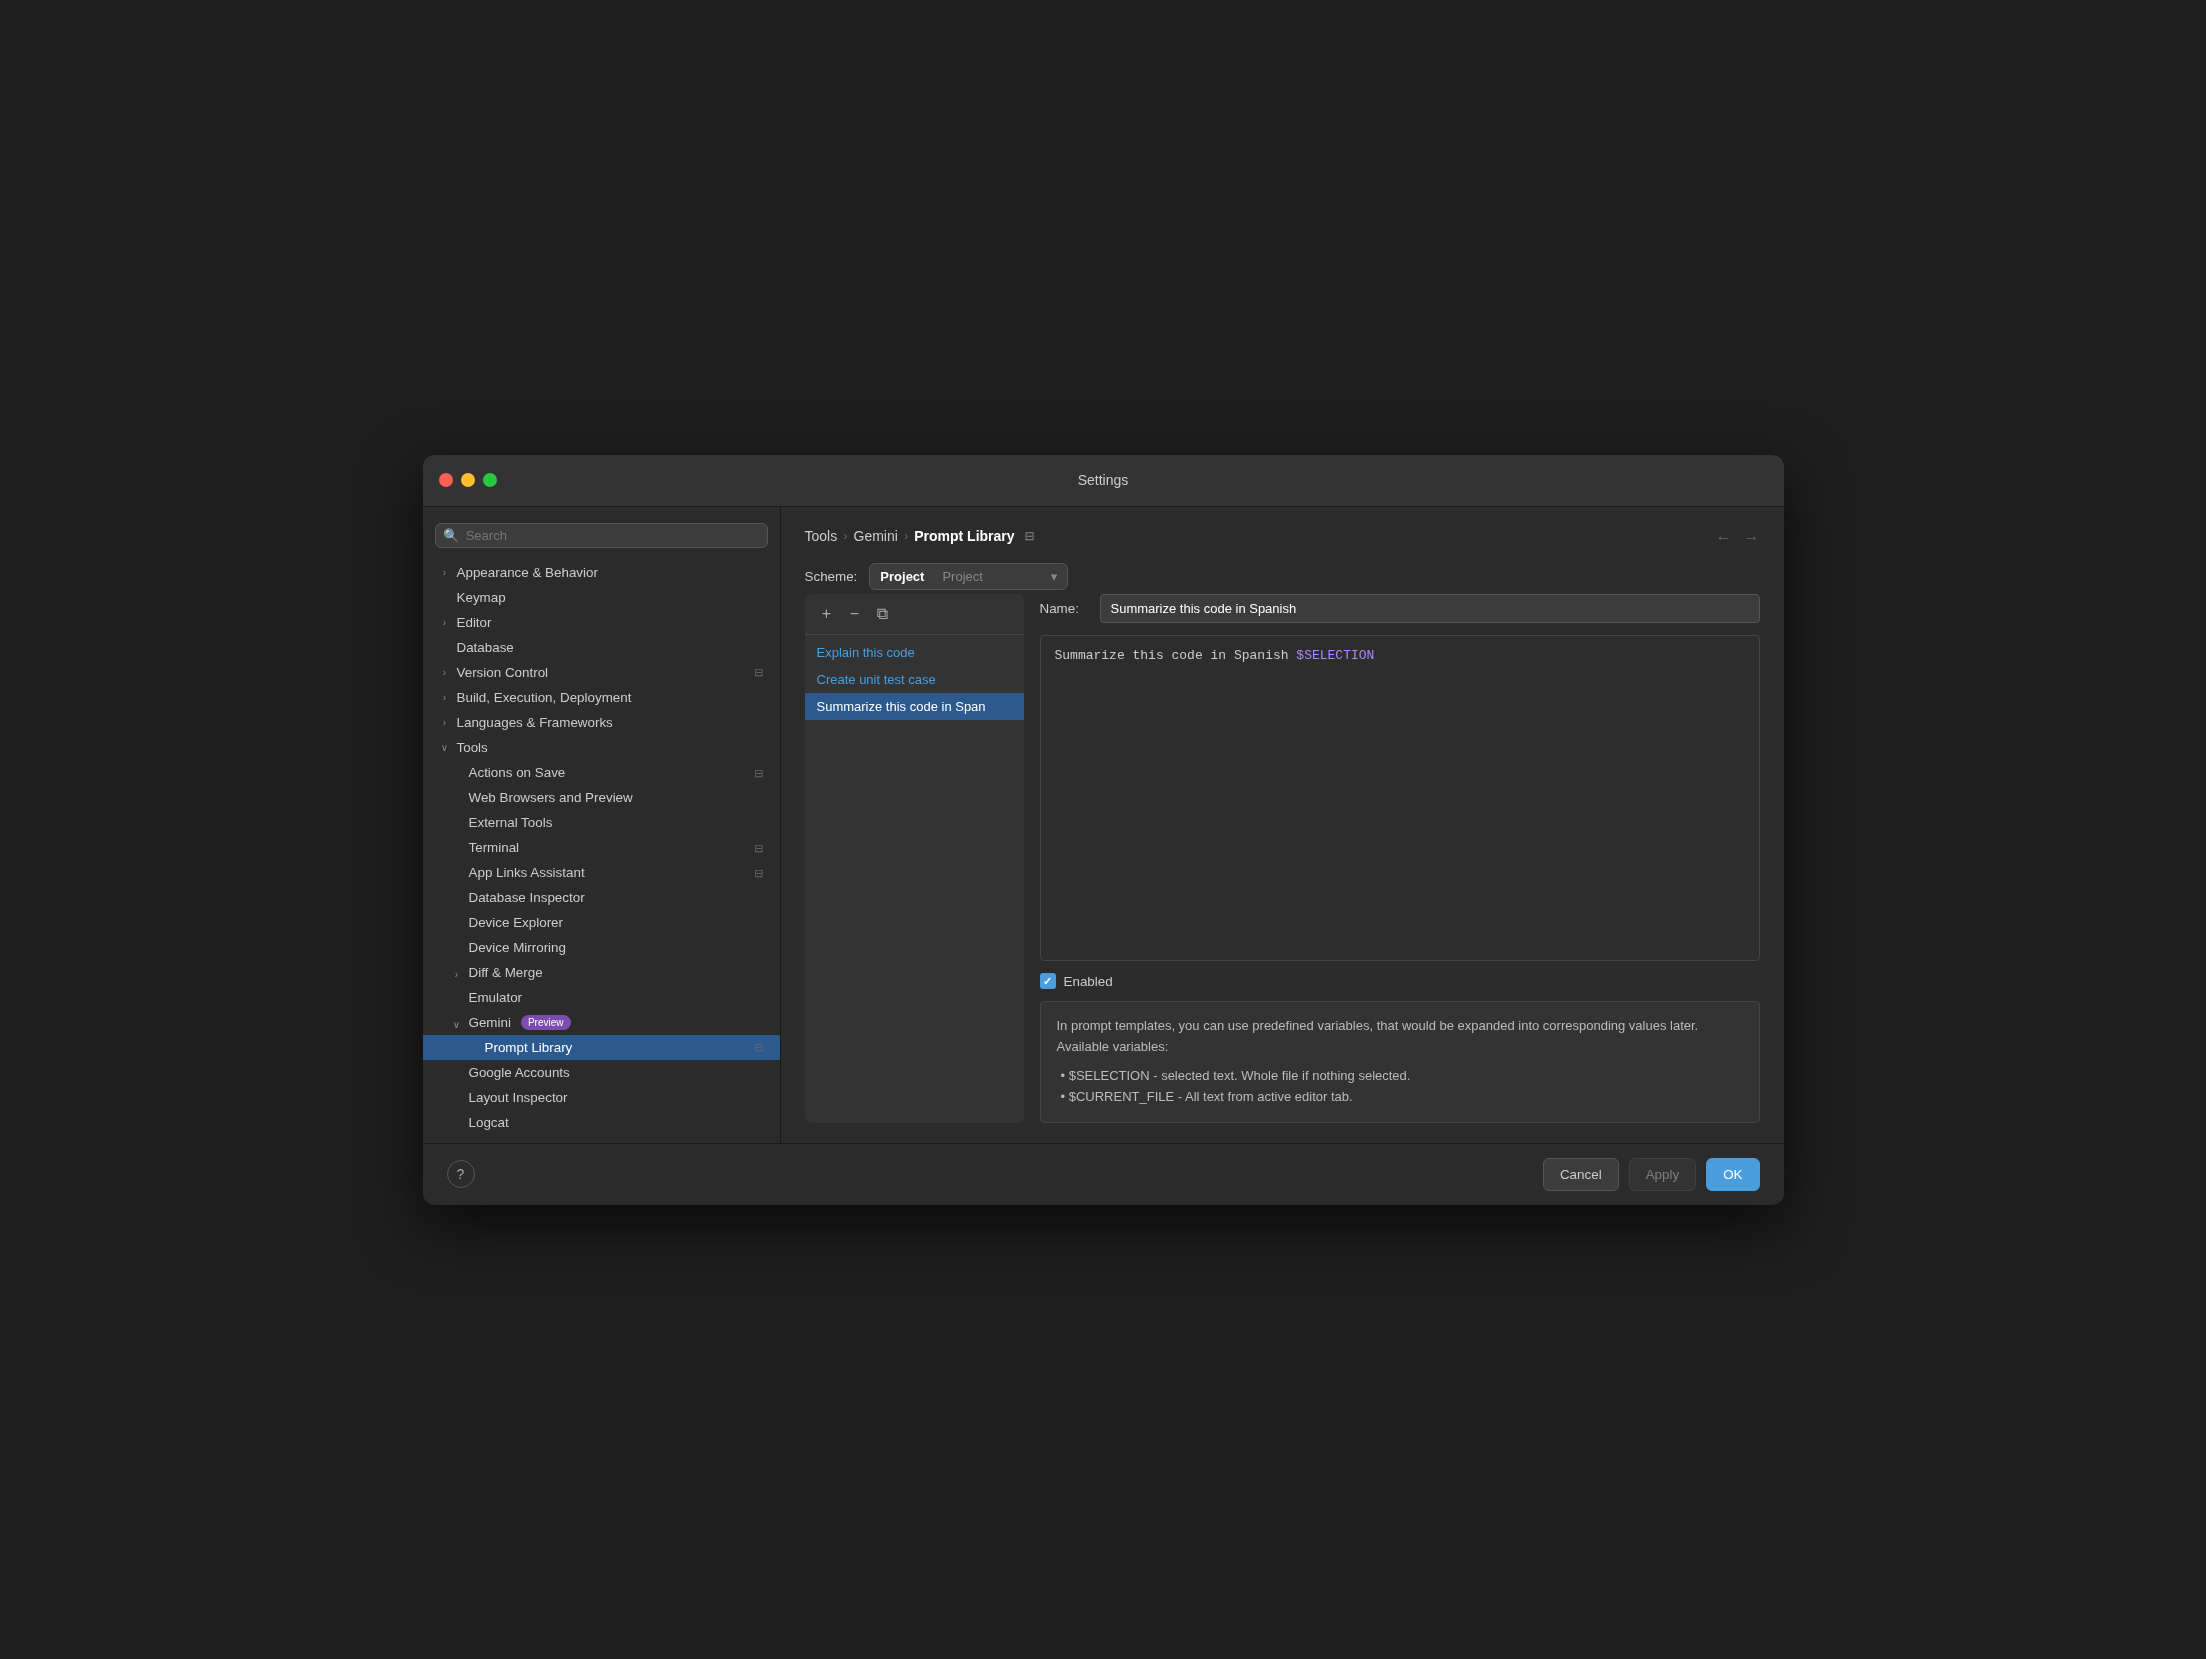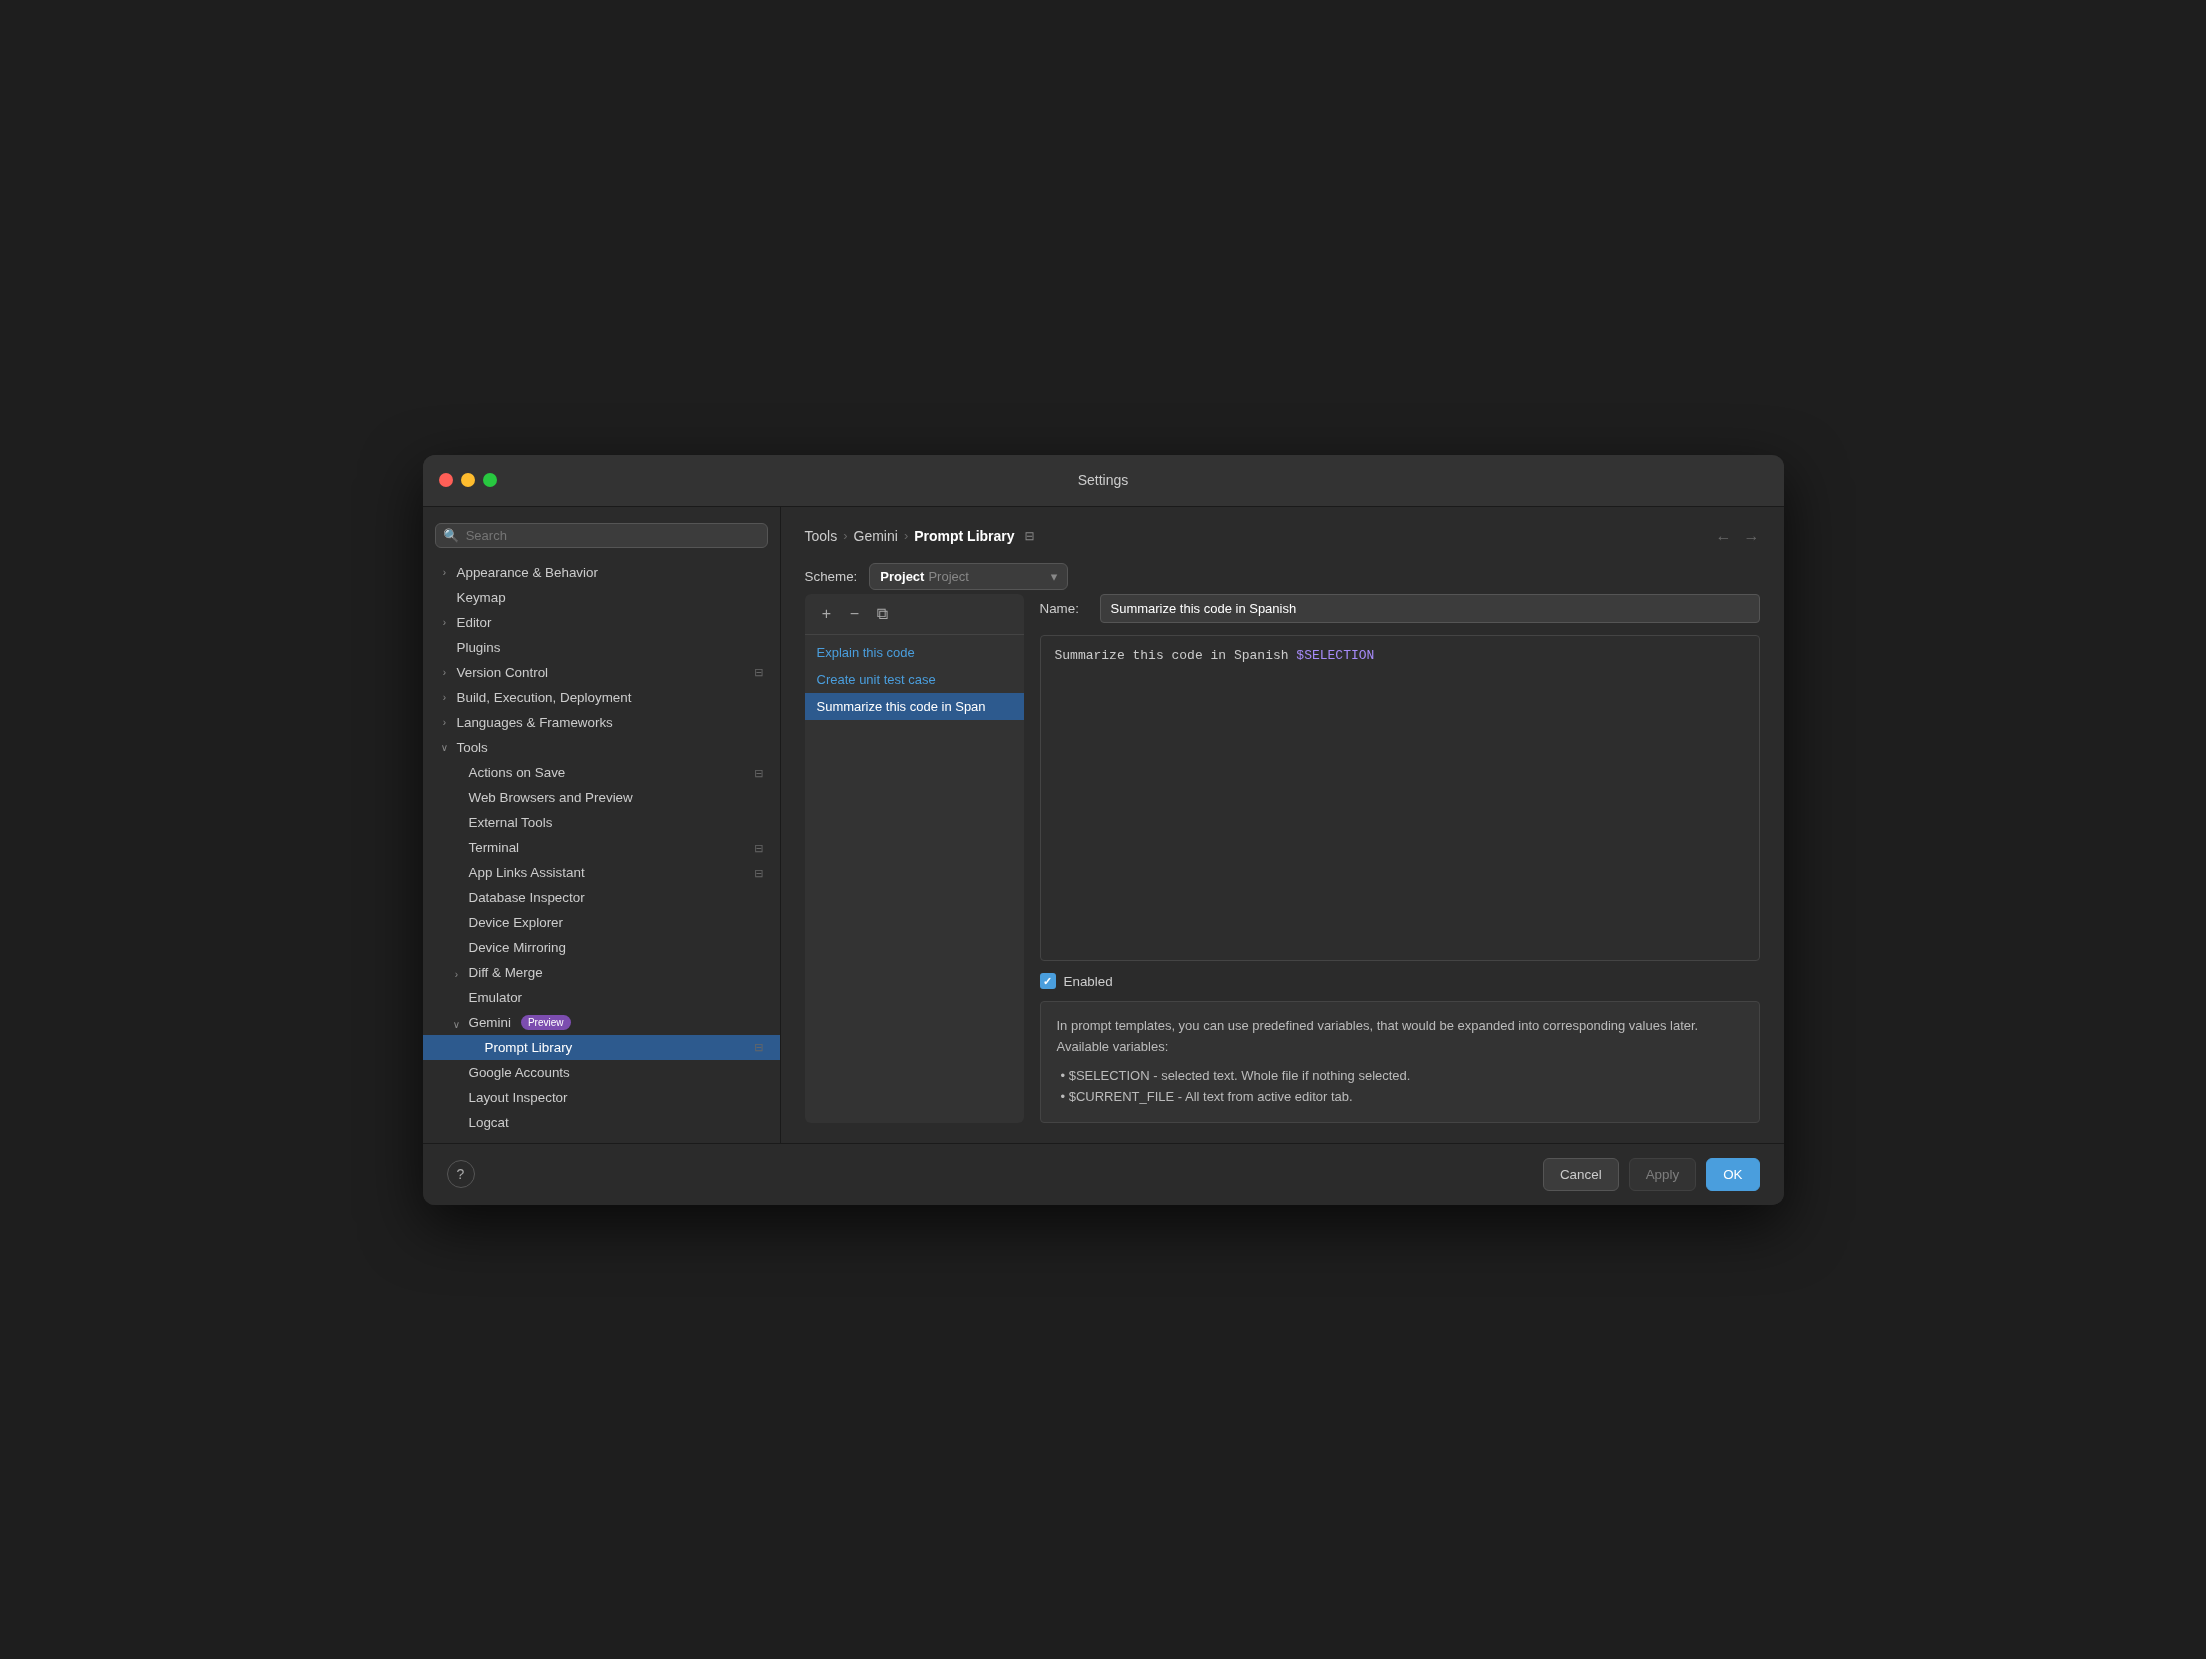--- a/index.html
+++ b/index.html
@@ -173,21 +173,21 @@
     .scheme-dropdown {
       background: #3c3c3c;
       border: 1px solid #555;
       border-radius: 6px;
       color: #cccccc;
       font-size: 13px;
       padding: 5px 10px;
       min-width: 199px;
       display: flex;
       align-items: center;
-      gap: 4px;
+      gap: 18px;
       cursor: pointer;
       position: relative;
     }
     .scheme-dropdown-bold { font-weight: 600; color: #fff; }
     .scheme-dropdown-muted { color: #888; }
     .scheme-chevron { margin-left: auto; color: #888; }
     .workspace {
       display: flex;
       gap: 16px;
       flex: 1;
@@ -382,21 +382,21 @@
       <div class="sidebar-item level-0">
         <span class="chevron"></span>
         <span>Keymap</span>
       </div>
       <div class="sidebar-item level-0">
         <span class="chevron">›</span>
         <span>Editor</span>
       </div>
       <div class="sidebar-item level-0">
         <span class="chevron"></span>
-        <span>Plugins</span>
+        <span>Database</span>
       </div>
       <div class="sidebar-item level-0">
         <span class="chevron">›</span>
         <span>Version Control</span>
         <span class="sync-icon">⊟</span>
       </div>
       <div class="sidebar-item level-0">
         <span class="chevron">›</span>
         <span>Build, Execution, Deployment</span>
       </div>

